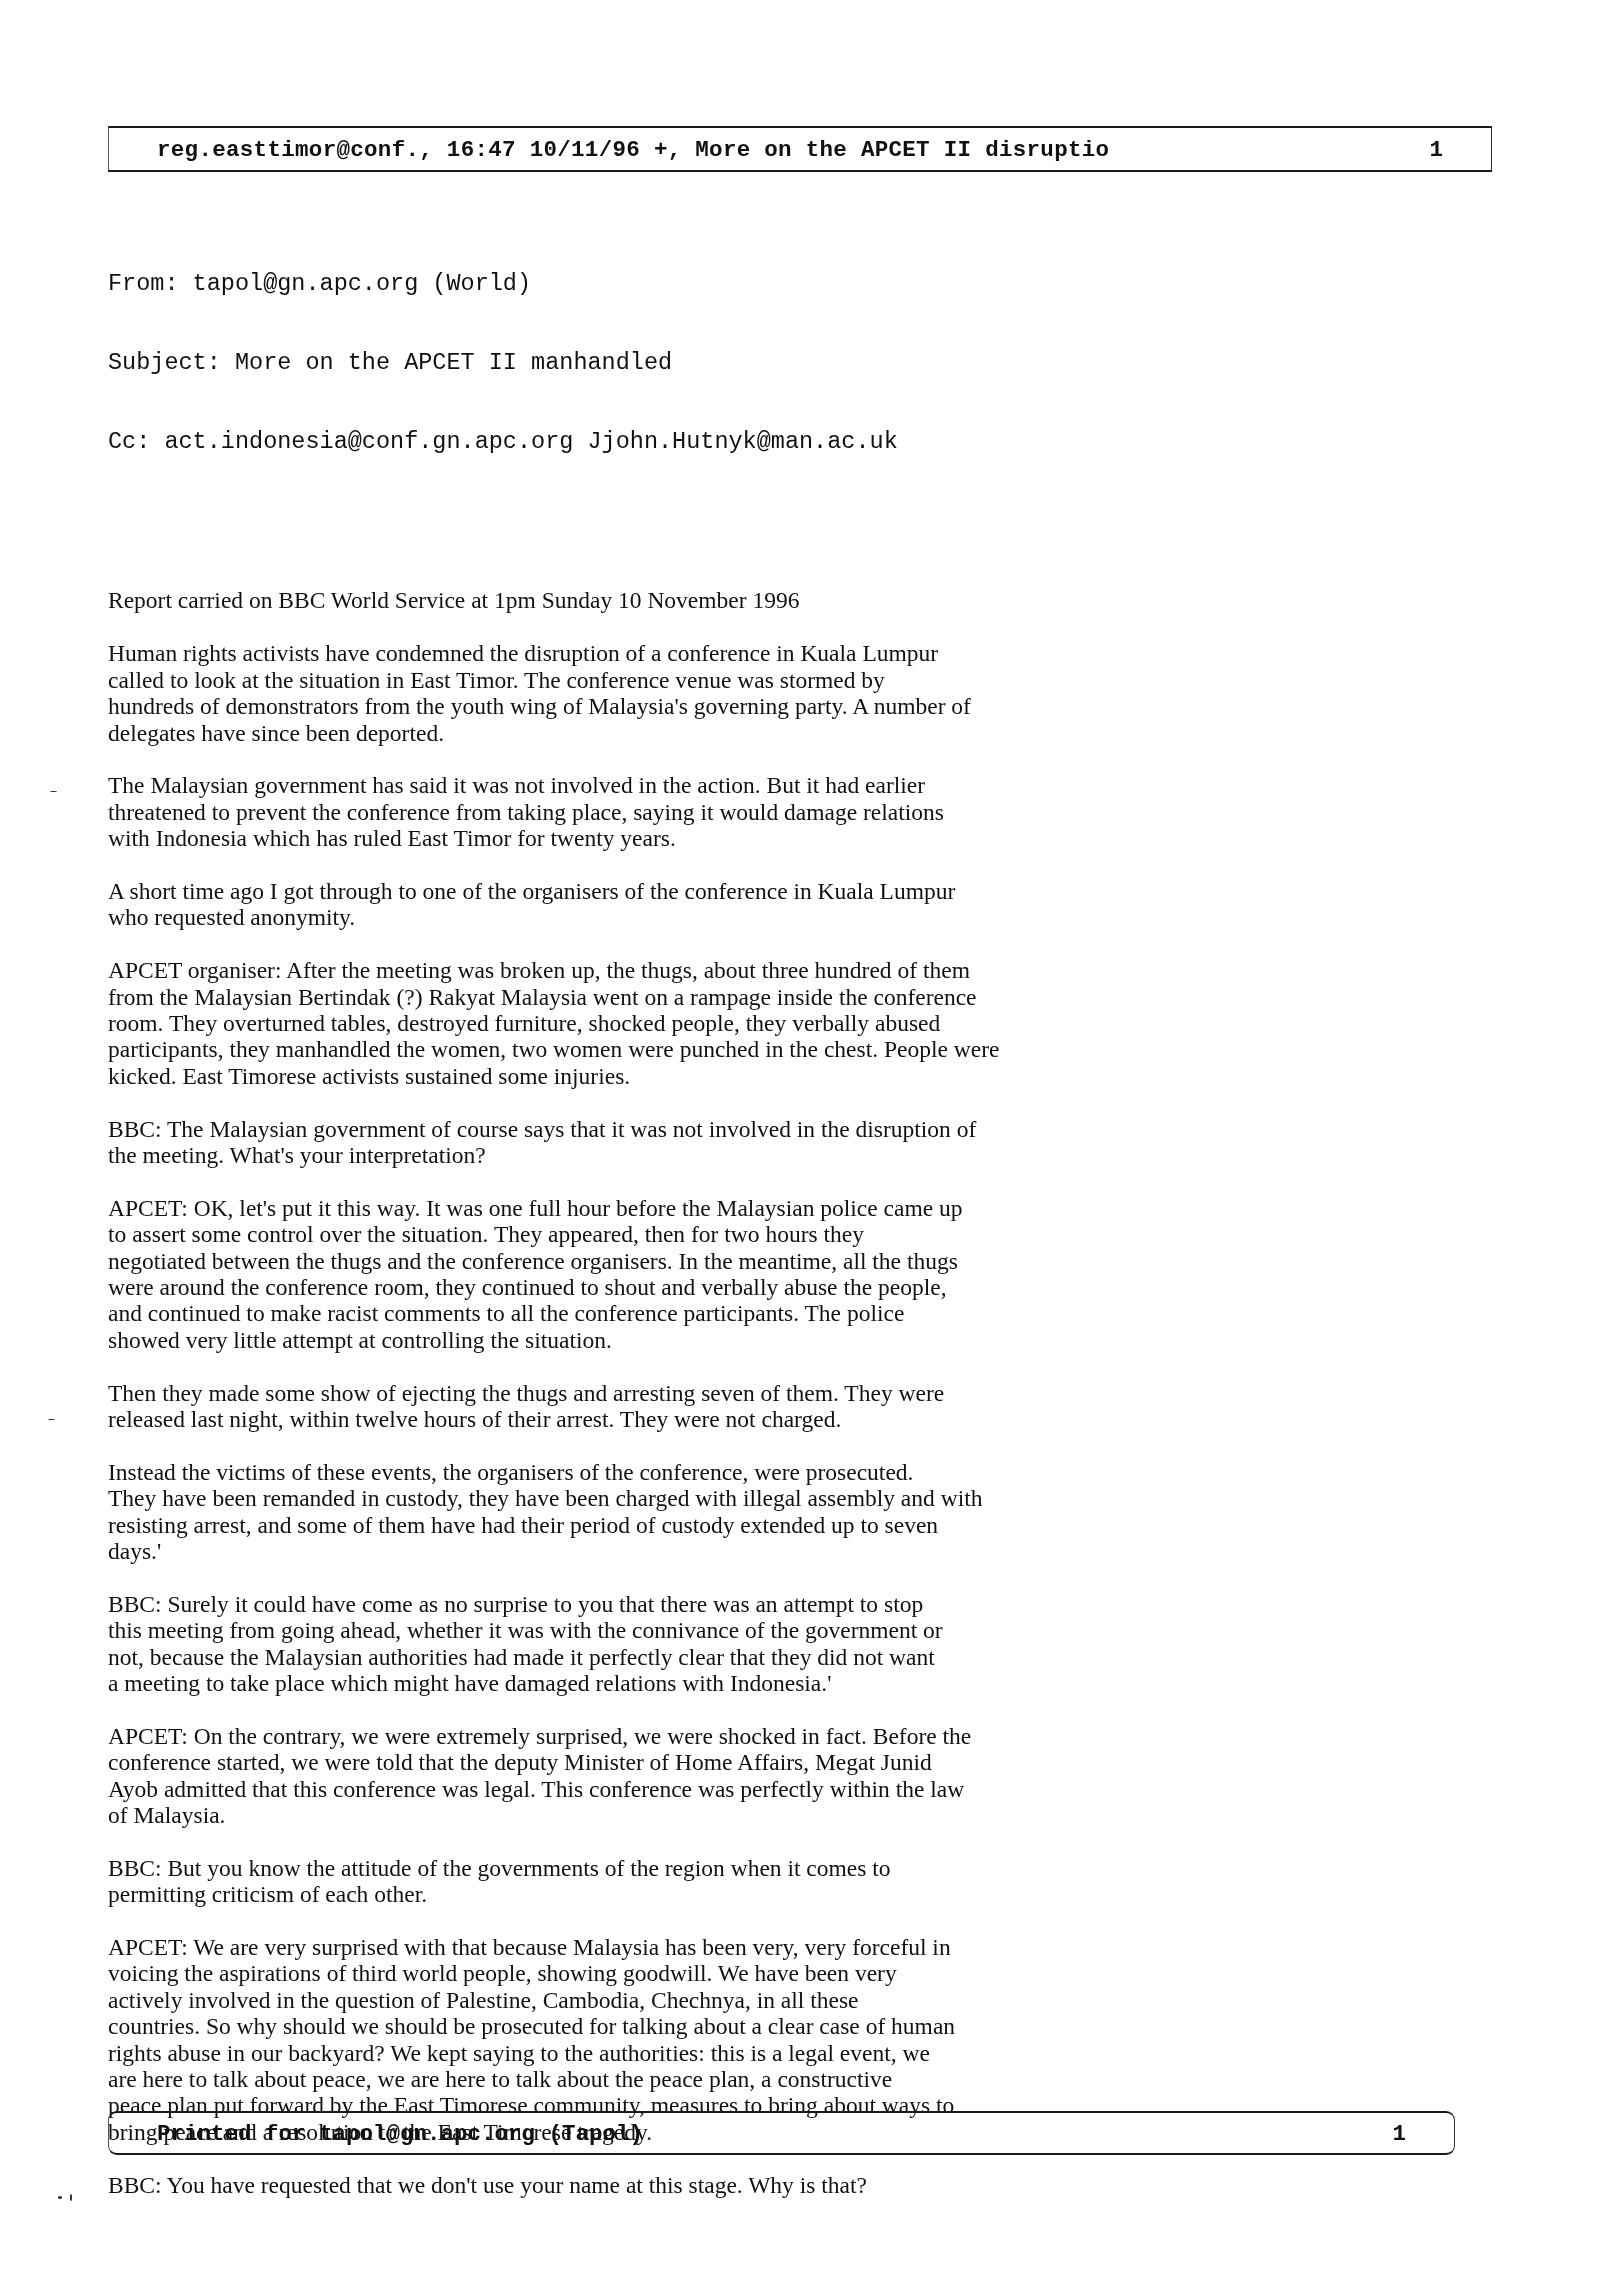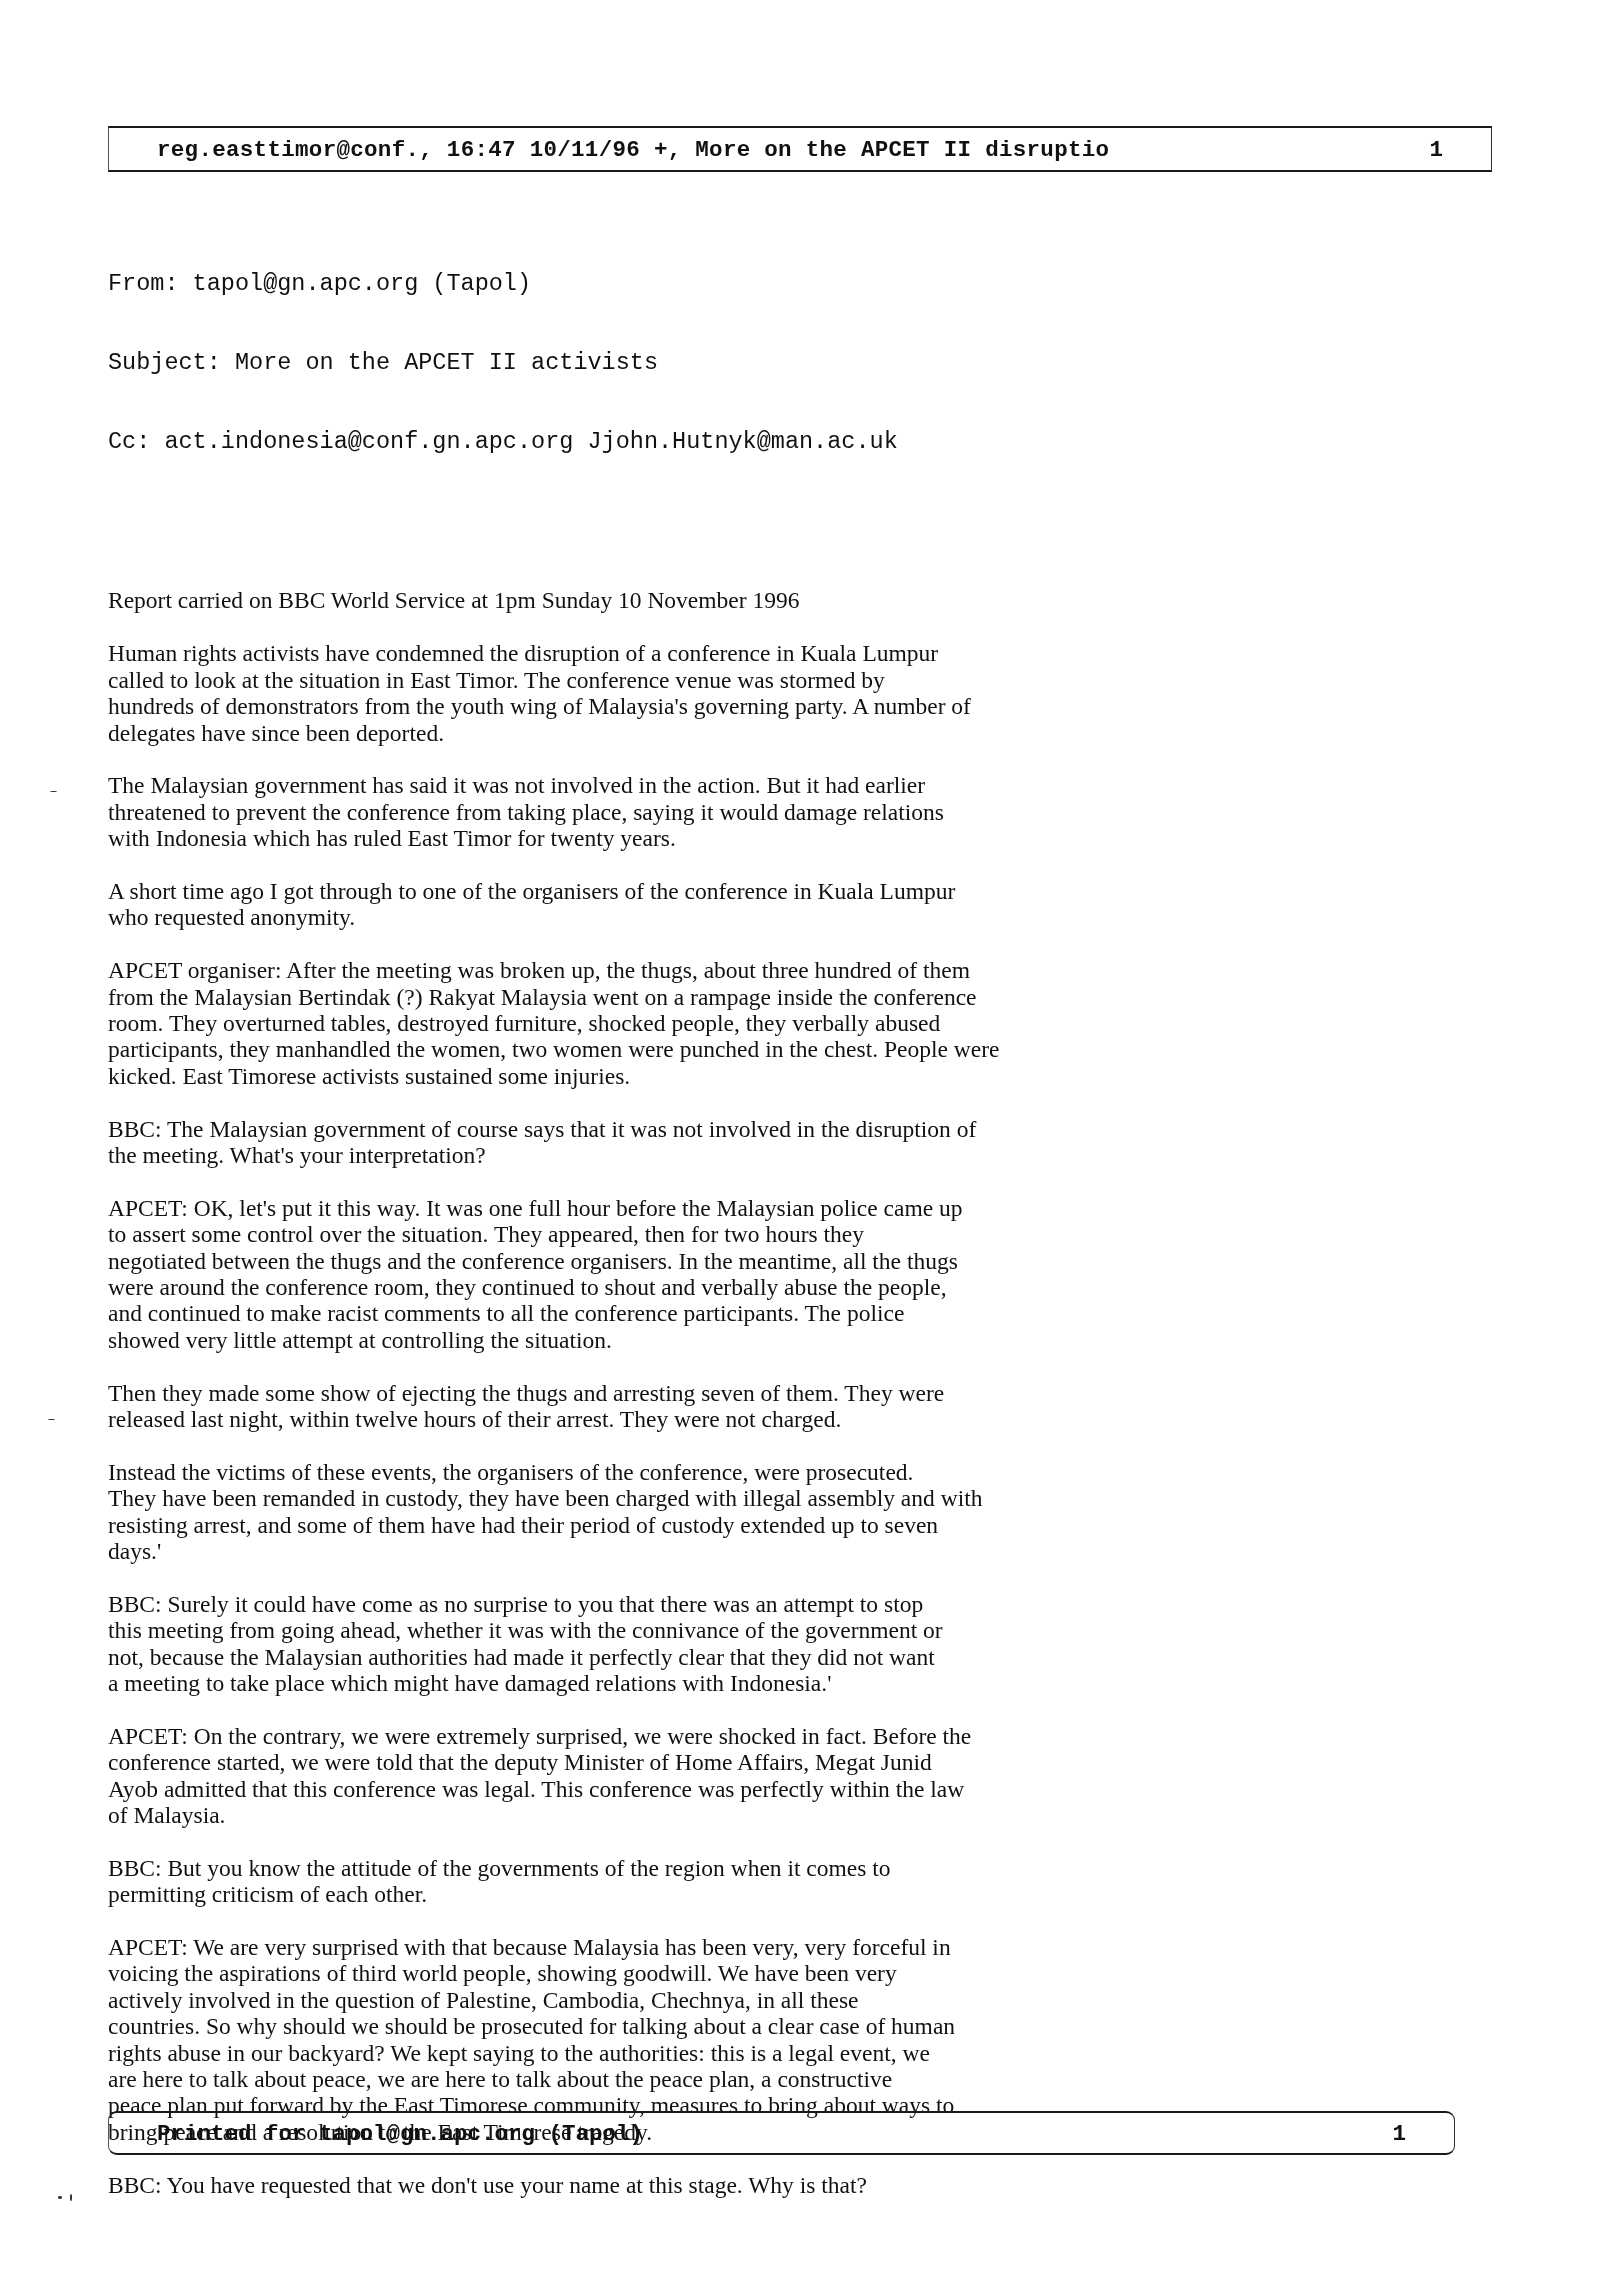--- a/index.html
+++ b/index.html
@@ -105,22 +105,22 @@
 
 <div class="page">
 
   <div class="header-box">
     <span class="header-title">reg.easttimor@conf., 16:47 10/11/96 +, More on the APCET II disruptio</span>
     <span class="header-page">1</span>
   </div>
 
   <div class="content">
     <div class="para">
-      <span class="meta-line">From: tapol@gn.apc.org (Tapol)</span>
-      <span class="meta-line">Subject: More on the APCET II activists</span>
+      <span class="meta-line">From: tapol@gn.apc.org (World)</span>
+      <span class="meta-line">Subject: More on the APCET II manhandled</span>
       <span class="meta-line">Cc: act.indonesia@conf.gn.apc.org Jjohn.Hutnyk@man.ac.uk</span>
     </div>
     <div id="body-paras"><div class="para" style="margin-top: 26.4px;"><span class="line">Report carried on BBC World Service at 1pm Sunday 10 November 1996</span></div><div class="para" style="margin-top: 26.4px;"><span class="line">Human rights activists have condemned the disruption of a conference in Kuala Lumpur</span><span class="line">called to look at the situation in East Timor. The conference venue was stormed by</span><span class="line">hundreds of demonstrators from the youth wing of Malaysia's governing party. A number of</span><span class="line">delegates have since been deported.</span></div><div class="para" style="margin-top: 26.4px;"><span class="line">The Malaysian government has said it was not involved in the action. But it had earlier</span><span class="line">threatened to prevent the conference from taking place, saying it would damage relations</span><span class="line">with Indonesia which has ruled East Timor for twenty years.</span></div><div class="para" style="margin-top: 26.4px;"><span class="line">A short time ago I got through to one of the organisers of the conference in Kuala Lumpur</span><span class="line">who requested anonymity.</span></div><div class="para" style="margin-top: 26.4px;"><span class="line">APCET organiser: After the meeting was broken up, the thugs, about three hundred of them</span><span class="line">from the Malaysian Bertindak (?) Rakyat Malaysia went on a rampage inside the conference</span><span class="line">room. They overturned tables, destroyed furniture, shocked people, they verbally abused</span><span class="line">participants, they manhandled the women, two women were punched in the chest. People were</span><span class="line">kicked. East Timorese activists sustained some injuries.</span></div><div class="para" style="margin-top: 26.4px;"><span class="line">BBC: The Malaysian government of course says that it was not involved in the disruption of</span><span class="line">the meeting. What's your interpretation?</span></div><div class="para" style="margin-top: 26.4px;"><span class="line">APCET: OK, let's put it this way. It was one full hour before the Malaysian police came up</span><span class="line">to assert some control over the situation. They appeared, then for two hours they</span><span class="line">negotiated between the thugs and the conference organisers. In the meantime, all the thugs</span><span class="line">were around the conference room, they continued to shout and verbally abuse the people,</span><span class="line">and continued to make racist comments to all the conference participants. The police</span><span class="line">showed very little attempt at controlling the situation.</span></div><div class="para" style="margin-top: 26.4px;"><span class="line">Then they made some show of ejecting the thugs and arresting seven of them. They were</span><span class="line">released last night, within twelve hours of their arrest. They were not charged.</span></div><div class="para" style="margin-top: 26.4px;"><span class="line">Instead the victims of these events, the organisers of the conference, were prosecuted.</span><span class="line">They have been remanded in custody, they have been charged with illegal assembly and with</span><span class="line">resisting arrest, and some of them have had their period of custody extended up to seven</span><span class="line">days.'</span></div><div class="para" style="margin-top: 26.4px;"><span class="line">BBC: Surely it could have come as no surprise to you that there was an attempt to stop</span><span class="line">this meeting from going ahead, whether it was with the connivance of the government or</span><span class="line">not, because the Malaysian authorities had made it perfectly clear that they did not want</span><span class="line">a meeting to take place which might have damaged relations with Indonesia.'</span></div><div class="para" style="margin-top: 26.4px;"><span class="line">APCET: On the contrary, we were extremely surprised, we were shocked in fact. Before the</span><span class="line">conference started, we were told that the deputy Minister of Home Affairs, Megat Junid</span><span class="line">Ayob admitted that this conference was legal. This conference was perfectly within the law</span><span class="line">of Malaysia.</span></div><div class="para" style="margin-top: 26.4px;"><span class="line">BBC: But you know the attitude of the governments of the region when it comes to</span><span class="line">permitting criticism of each other.</span></div><div class="para" style="margin-top: 26.4px;"><span class="line">APCET: We are very surprised with that because Malaysia has been very, very forceful in</span><span class="line">voicing the aspirations of third world people, showing goodwill. We have been very</span><span class="line">actively involved in the question of Palestine, Cambodia, Chechnya, in all these</span><span class="line">countries. So why should we should be prosecuted for talking about a clear case of human</span><span class="line">rights abuse in our backyard? We kept saying to the authorities: this is a legal event, we</span><span class="line">are here to talk about peace, we are here to talk about the peace plan, a constructive</span><span class="line">peace plan put forward by the East Timorese community, measures to bring about ways to</span><span class="line">bring peace and a resolution to the East Timorese tragedy.</span></div><div class="para" style="margin-top: 26.4px;"><span class="line">BBC: You have requested that we don't use your name at this stage. Why is that?</span></div></div>
   </div>
 
   <div class="footer-box">
     <span class="footer-text">Printed for tapol@gn.apc.org (Tapol)</span>
     <span class="footer-page">1</span>
   </div>
 

